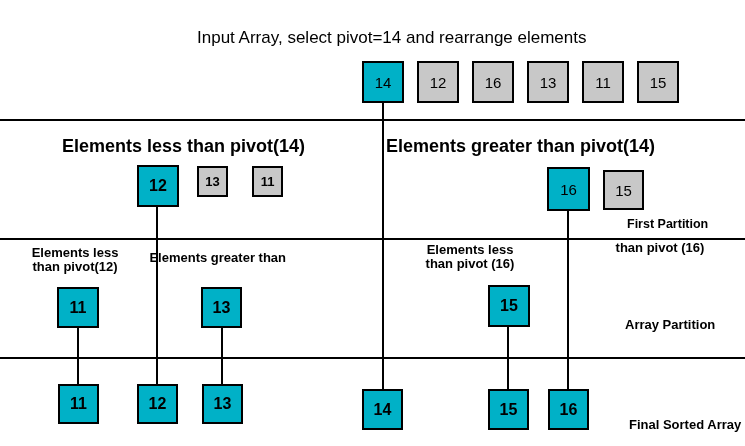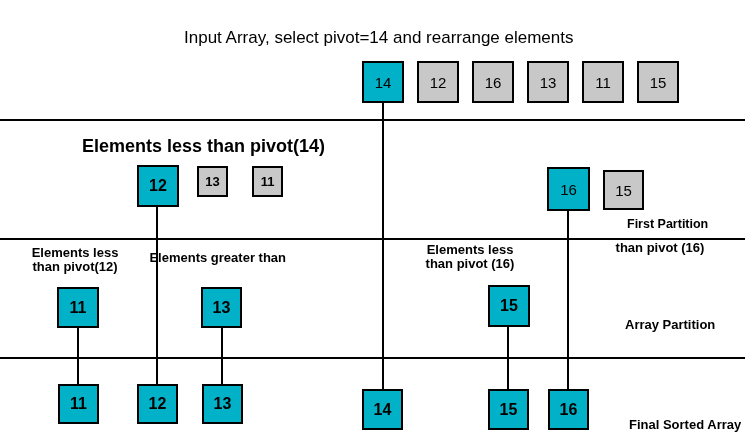--- a/index.html
+++ b/index.html
@@ -30,41 +30,42 @@
   .sublabel div{white-space:nowrap;}
   .ctr{text-align:center;}
   .rgt{text-align:right;}
   .side-label{position:absolute;font-size:12.5px;font-weight:bold;white-space:nowrap;}
 </style>
 </head>
 <body>
 
 <div id="canvas">
 
-  <div class="title" style="left:184px;top:28px;text-align:right;">Input Array, select pivot=14 and rearrange elements</div>
+  <div class="title" style="left:197px;top:28px;text-align:right;">Input Array, select pivot=14 and rearrange elements</div>
 
   <div class="hline" style="top:119px;"></div>
   <div class="hline" style="top:238px;"></div>
   <div class="hline" style="top:357px;"></div>
 
   <div class="vline" style="left:382px;top:102px;height:290px;"></div>
   <div class="vline" style="left:156px;top:206px;height:180px;"></div>
   <div class="vline" style="left:567px;top:210px;height:181px;"></div>
   <div class="vline" style="left:77px;top:327px;height:59px;"></div>
   <div class="vline" style="left:221px;top:327px;height:59px;"></div>
   <div class="vline" style="left:507px;top:327px;height:63px;"></div>
 
   <div class="box pivot" style="left:362px;top:61px;width:42px;height:42px;">14</div>
   <div class="box plain" style="left:417px;top:61px;width:42px;height:42px;">12</div>
   <div class="box plain" style="left:472px;top:61px;width:42px;height:42px;">16</div>
   <div class="box plain" style="left:527px;top:61px;width:42px;height:42px;">13</div>
   <div class="box plain" style="left:582px;top:61px;width:42px;height:42px;">11</div>
   <div class="box plain" style="left:637px;top:61px;width:42px;height:42px;">15</div>
 
-  <div class="heading" style="left:62px;top:136px;margin-left:20px;">Elements less than pivot(14)</div>
+  <div class="heading" style="left:62px;top:136px;">Elements less than pivot(14)</div>
+  <div class="heading" style="left:386px;top:136px;">Elements greater than pivot(14)</div>
 
   <div class="box pivot b" style="left:137px;top:165px;width:42px;height:42px;">12</div>
   <div class="box plain sm" style="left:197px;top:166px;width:31px;height:31px;">13</div>
   <div class="box plain sm" style="left:252px;top:166px;width:31px;height:31px;">11</div>
 
   <div class="box pivot" style="left:547px;top:167px;width:43px;height:44px;">16</div>
   <div class="box plain" style="left:603px;top:170px;width:41px;height:40px;">15</div>
 
   <div class="side-label" style="left:627px;top:217px;">First Partition</div>
 

